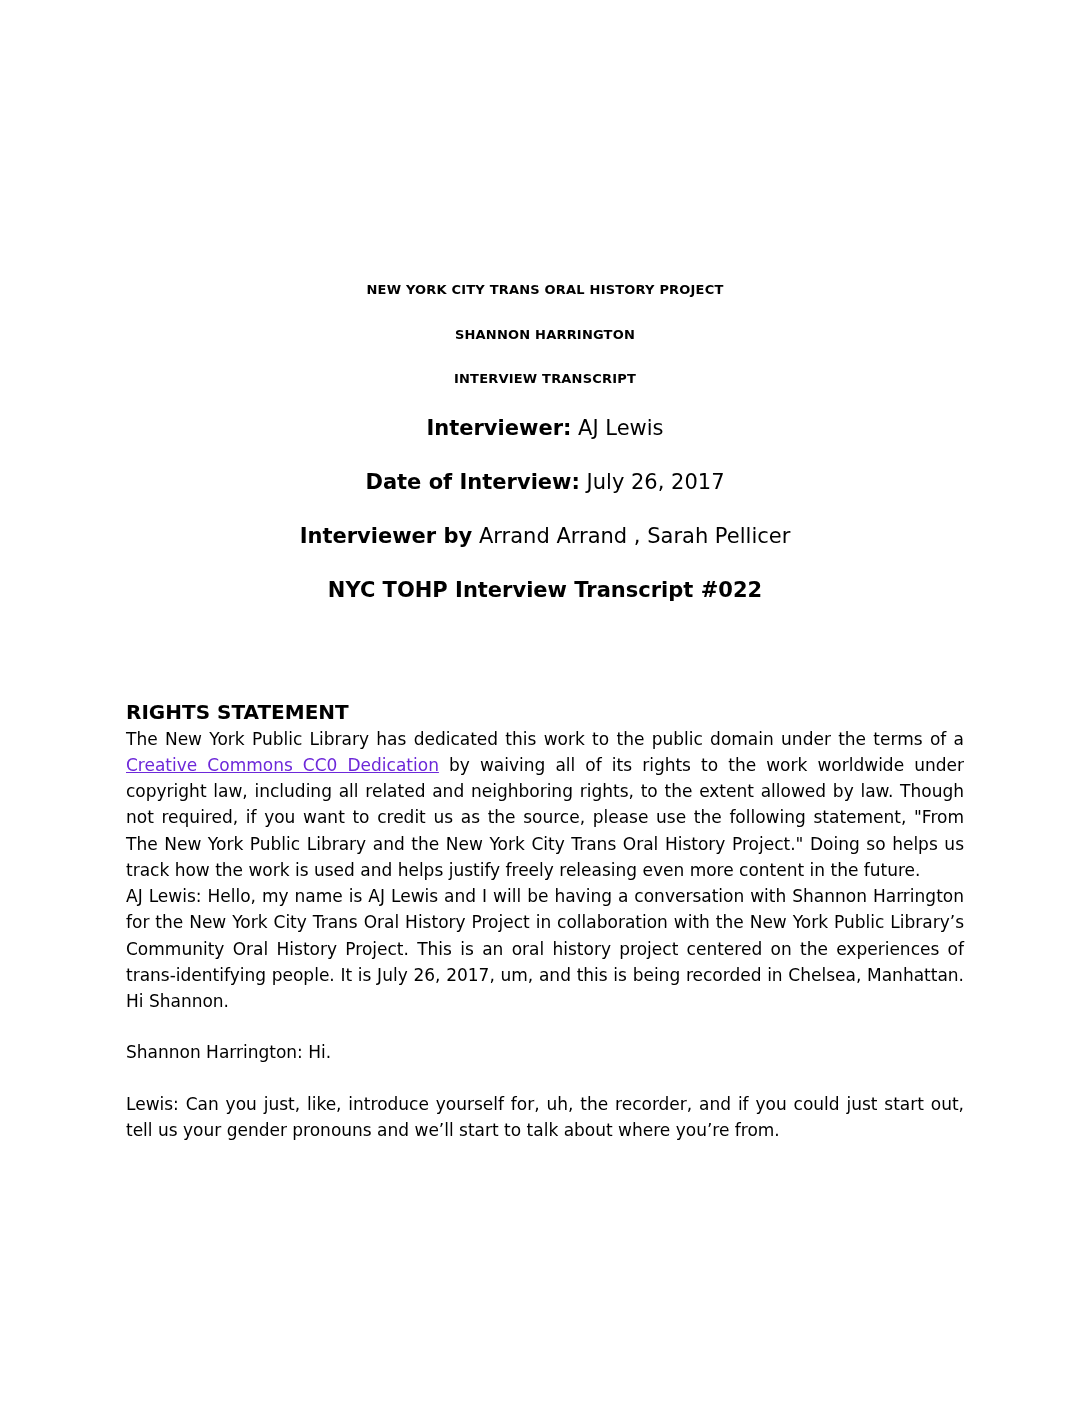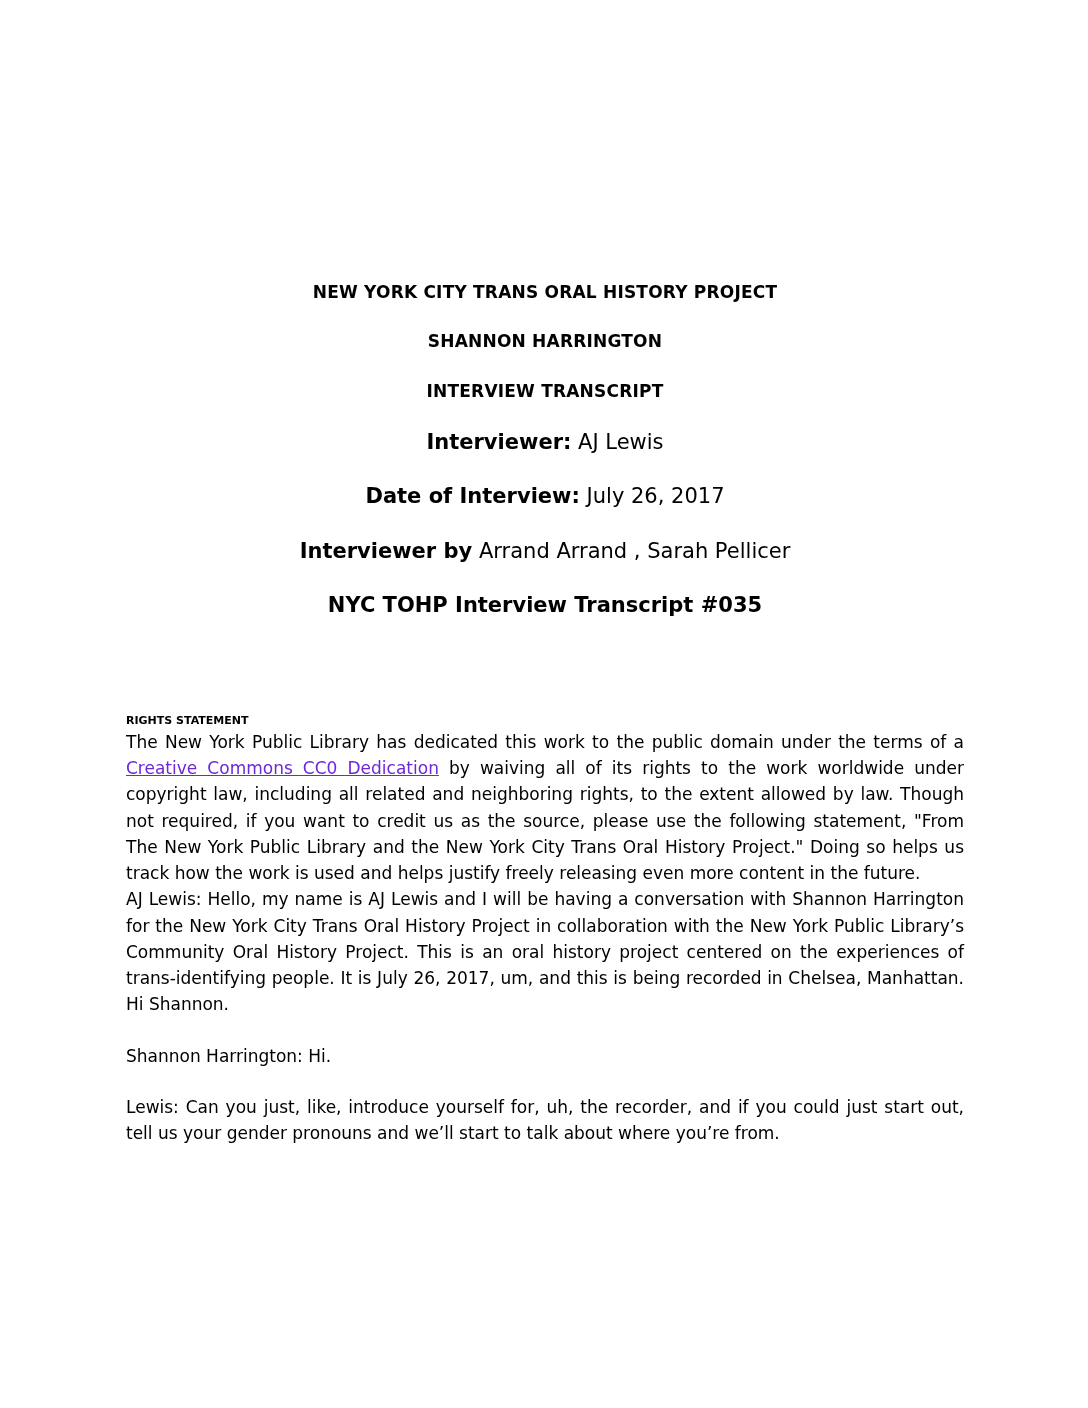--- a/index.html
+++ b/index.html
@@ -21,21 +21,21 @@
     position: absolute;
     left: 126px;
     top: 0;
     width: 838px;
   }
   .title-block {
     padding-top: 282px;
     text-align: center;
   }
   .title-line {
-    font-size: 17px;
+    font-size: 13px;
     font-weight: bold;
     letter-spacing: 0.2px;
     margin-bottom: 29px;
     line-height: 1.2;
   }
   .meta-line {
     font-size: 21px;
     margin-bottom: 29px;
     text-align: center;
     line-height: 1.2;
@@ -46,21 +46,21 @@
   .meta-line .val {
     font-weight: normal;
   }
   .meta-line.bold-all {
     font-weight: bold;
   }
   .body-block {
     margin-top: 96px;
   }
   .rights-head {
-    font-size: 11px;
+    font-size: 20px;
     font-weight: bold;
     margin-bottom: 2px;
   }
   .para {
     font-size: 17px;
     line-height: 1.545;
     text-align: justify;
     margin: 0;
   }
   .link {
@@ -83,21 +83,21 @@
 
       <div class="meta-line">
         <span class="lbl">Interviewer:</span><span class="val"> AJ Lewis</span>
       </div>
       <div class="meta-line">
         <span class="lbl">Date of Interview:</span><span class="val"> July 26, 2017</span>
       </div>
       <div class="meta-line">
         <span class="lbl">Interviewer by</span><span class="val"> Arrand Arrand , Sarah Pellicer</span>
       </div>
-      <div class="meta-line bold-all">NYC TOHP Interview Transcript #035</div>
+      <div class="meta-line bold-all">NYC TOHP Interview Transcript #022</div>
     </div>
 
     <div class="body-block">
       <div class="rights-head">RIGHTS STATEMENT</div>
       <p class="para"><span>The New York Public Library has dedicated this work to the public domain under the terms of a </span><a class="link" href="#">Creative Commons CC0 Dedication</a><span> by waiving all of its rights to the work worldwide under copyright law, including all related and neighboring rights, to the extent allowed by law. Though not required, if you want to credit us as the source, please use the following statement, "From The New York Public Library and the New York City Trans Oral History Project." Doing so helps us track how the work is used and helps justify freely releasing even more content in the future.</span></p>
 
       <p class="para">AJ Lewis: Hello, my name is AJ Lewis and I will be having a conversation with Shannon Harrington for the New York City Trans Oral History Project in collaboration with the New York Public Library’s Community Oral History Project. This is an oral history project centered on the experiences of trans-identifying people. It is July 26, 2017, um, and this is being recorded in Chelsea, Manhattan. Hi Shannon.</p>
       <div class="spacer"></div>
       <p class="para">Shannon Harrington: Hi.</p>
       <div class="spacer"></div>

